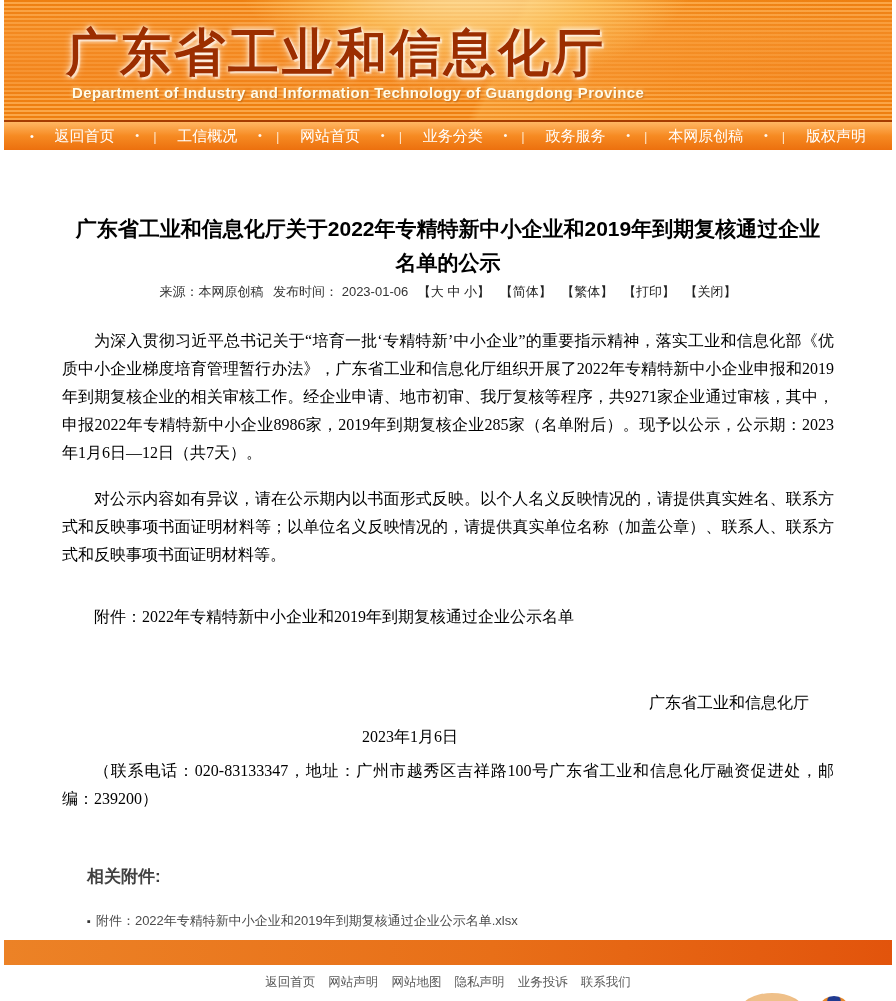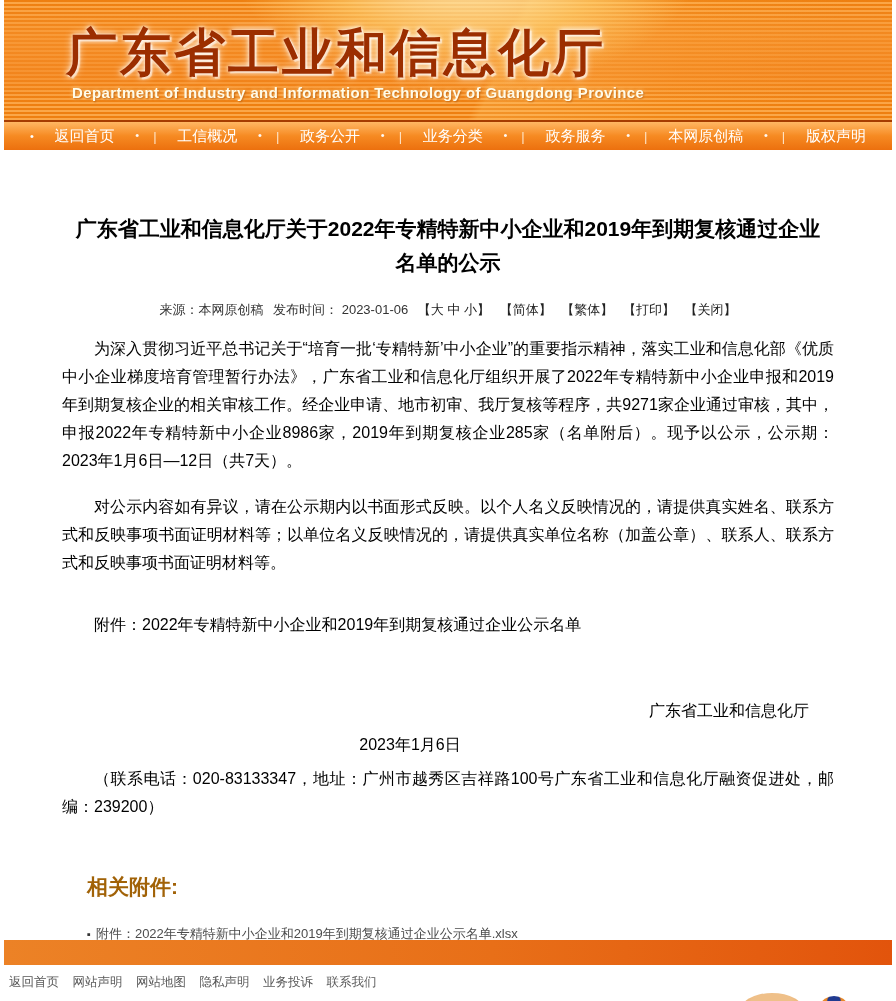--- a/index.html
+++ b/index.html
@@ -40,55 +40,55 @@
   .nav-sep { display:flex; gap:14px; color:#fff; opacity:0.95; }
   .nav-sep .dot { font-size:11px; } .nav-sep .pipe { font-size:13px; color:#ffe9cf; }
   .nav-lead-dot { font-size:11px; }
 
   
   .content { padding:60px 58px 0 58px; }
   .article-title {
     font-size:21px; font-weight:bold; color:#000; text-align:center;
     line-height:1.6; max-width:746px; margin:2px auto;
   }
-  .meta { text-align:center; font-size:13px; color:#333; margin-top:22px; }
+  .meta { text-align:center; font-size:13px; color:#333; margin-top:4px; }
   .meta span { margin:0 3px; }
   .meta .gray { color:#999; }
   .meta .ctl { cursor:pointer; color:#222; }
 
   .article-body {
-    margin-top:16px; font-size:16px; line-height:28px; color:#000;
-    font-family:Liberation Sans, sans-serif; text-align:justify;
+    margin-top:26px; font-size:16px; line-height:28px; color:#000;
+    font-family:Liberation Serif, serif; text-align:justify;
   }
   .article-body p { text-indent:2em; }
   .article-body p + p { margin-top:18px; }
   .attach-line { margin-top:34px; text-indent:2em; }
   .sig-org { margin-top:58px; text-align:right; padding-right:25px; }
   .sig-date { margin-top:6px; text-align:center; padding-right:76px; }
   .contact { margin-top:6px; text-indent:2em; text-align:justify; }
 
   
   .extras { margin-top:52px; padding-left:25px; }
-  .related-heading { color:#a16207; font-weight:bold; font-size:21px; cursor:default; }
+  .related-heading { color:#404040; font-weight:bold; font-size:17px; cursor:default; }
   .attach-item { margin-top:24px; font-size:13px; color:#4c4c4c; }
   .attach-item .bullet { color:#333; margin-right:5px; font-size:11px; }
   .attach-item a { color:#4c4c4c; text-decoration:none; cursor:pointer; }
   .share-row { margin-top:13px; display:flex; align-items:center; }
   .share-label { font-size:13px; color:#333; margin-right:8px; }
   .share-icon {
     width:27px; height:27px; border-radius:50%; background:#fff;
     display:flex; align-items:center; justify-content:center;
     margin-right:10px; cursor:pointer; border:1.5px solid;
   }
   .share-icon svg { display:block; }
 
   
   .footer { position:absolute; left:0; right:0; bottom:0; }
   .footer-bar { height:25px; background:linear-gradient(90deg,#ec8226 0%,#e86f18 55%,#e2540c 100%); }
-  .footer-links { text-align:left; padding:9px 0 10px; font-size:12.5px; color:#595959; background:#fff; }
+  .footer-links { text-align:center; padding:9px 0 10px; font-size:12.5px; color:#595959; background:#fff;font-family:Liberation Serif, serif; }
   .footer-links a { color:#595959; text-decoration:none; margin:0 5px; cursor:pointer; }
 
   
   .widget-mascot {
     position:absolute; bottom:-28px; left:736px; width:64px; height:36px; border-radius:50%;
     background:radial-gradient(circle at 50% 52%, #d8502c 0 16%, #efc089 22% 62%, #e7ab66 100%);
     z-index:5;
   }
   .widget-small {
     position:absolute; bottom:-13px; left:817px; width:26px; height:18px; border-radius:50%;
@@ -113,21 +113,21 @@
     <a class="nav-item">返回首页</a>
     <span class="nav-sep">
         <span class="dot">•</span>
         <span class="pipe">|</span>
       </span>
     <a class="nav-item">工信概况</a>
     <span class="nav-sep">
         <span class="dot">•</span>
         <span class="pipe">|</span>
       </span>
-    <a class="nav-item">政务公开</a>
+    <a class="nav-item">网站首页</a>
     <span class="nav-sep">
         <span class="dot">•</span>
         <span class="pipe">|</span>
       </span>
     <a class="nav-item">业务分类</a>
     <span class="nav-sep">
         <span class="dot">•</span>
         <span class="pipe">|</span>
       </span>
     <a class="nav-item">政务服务</a>

